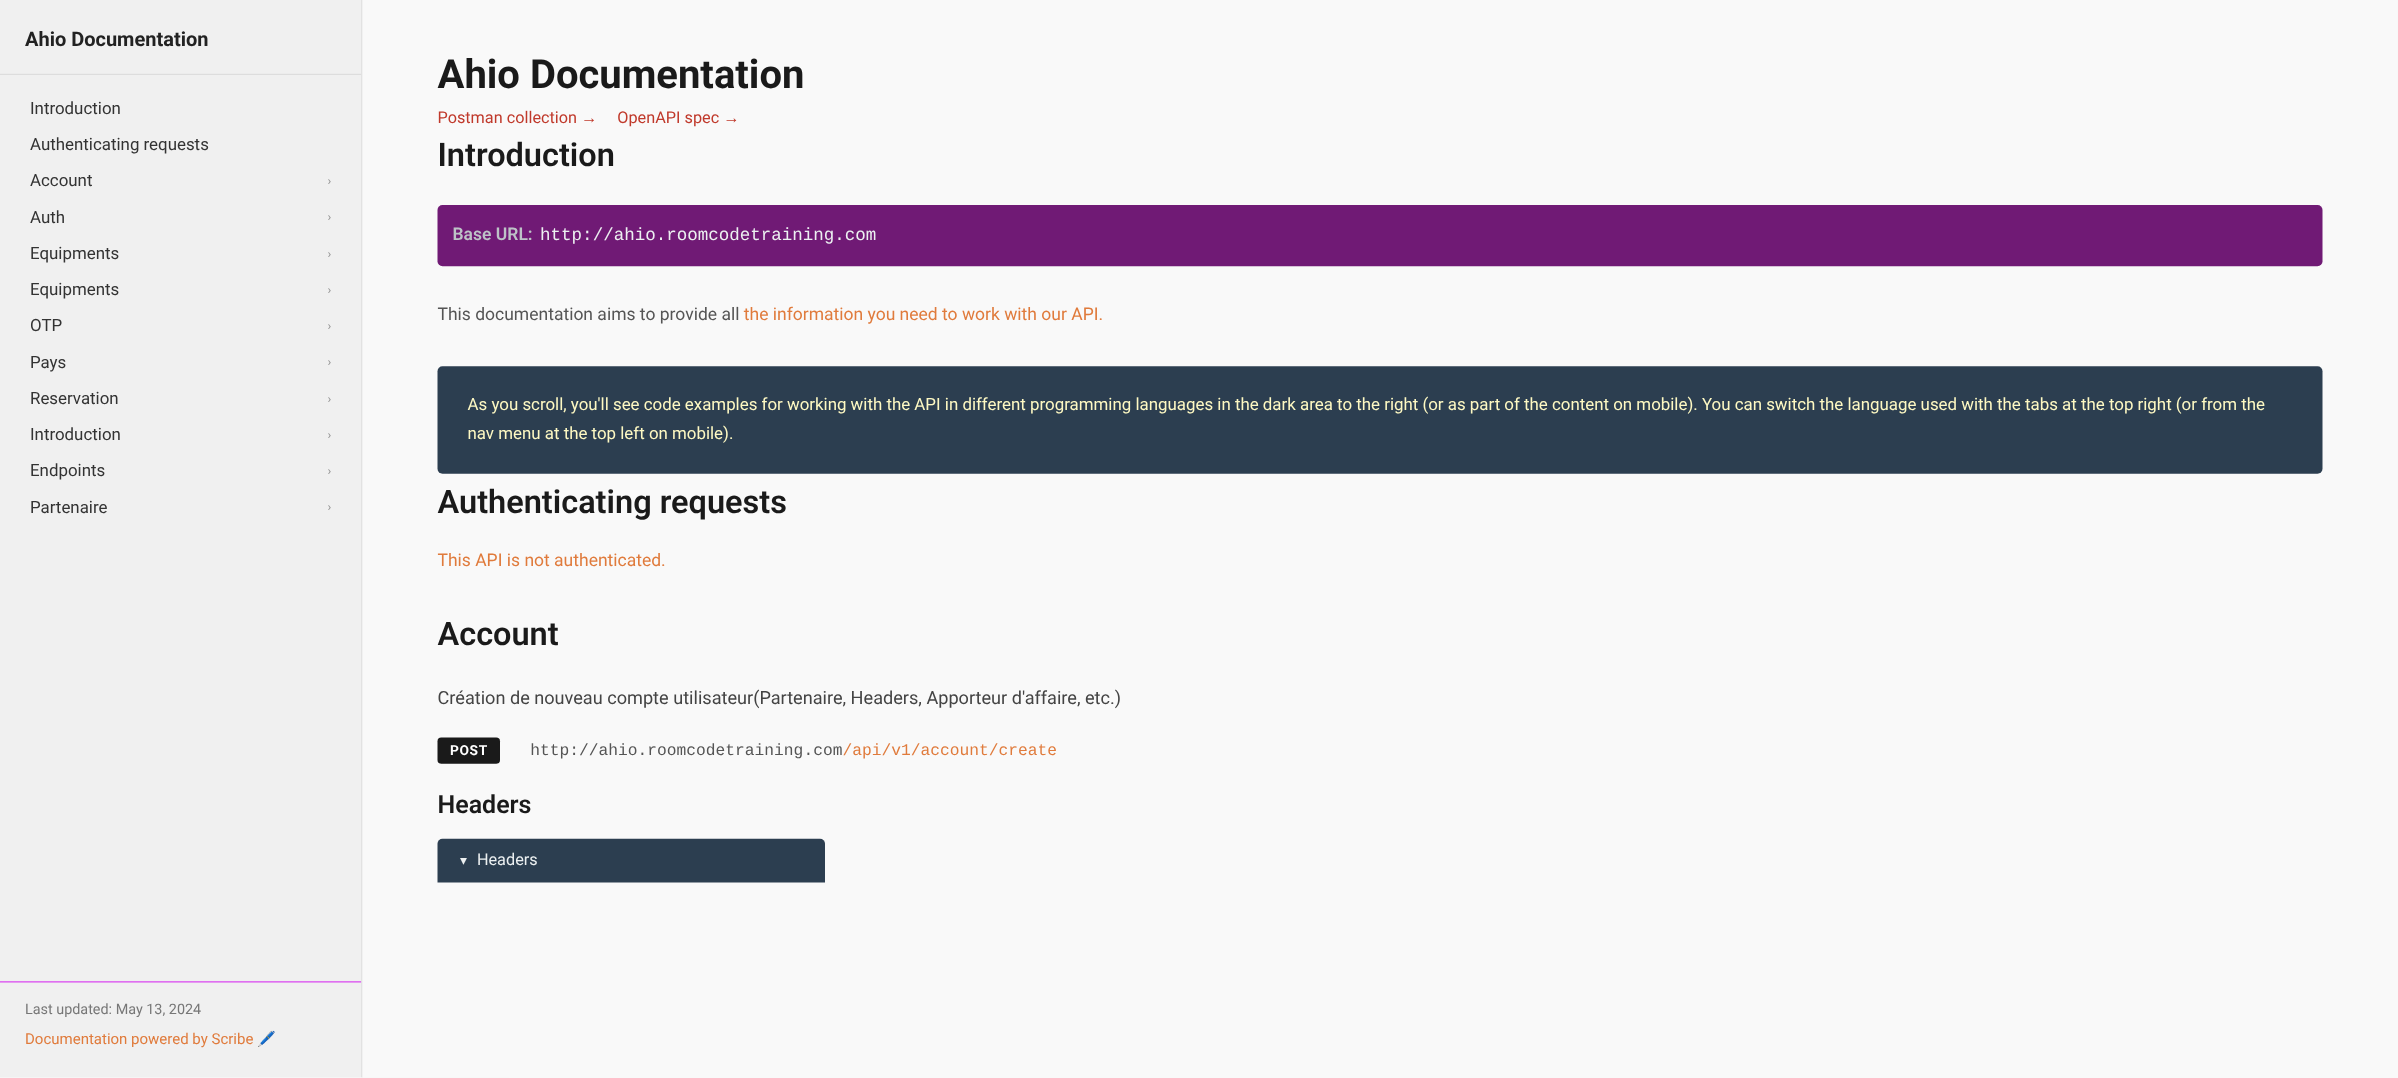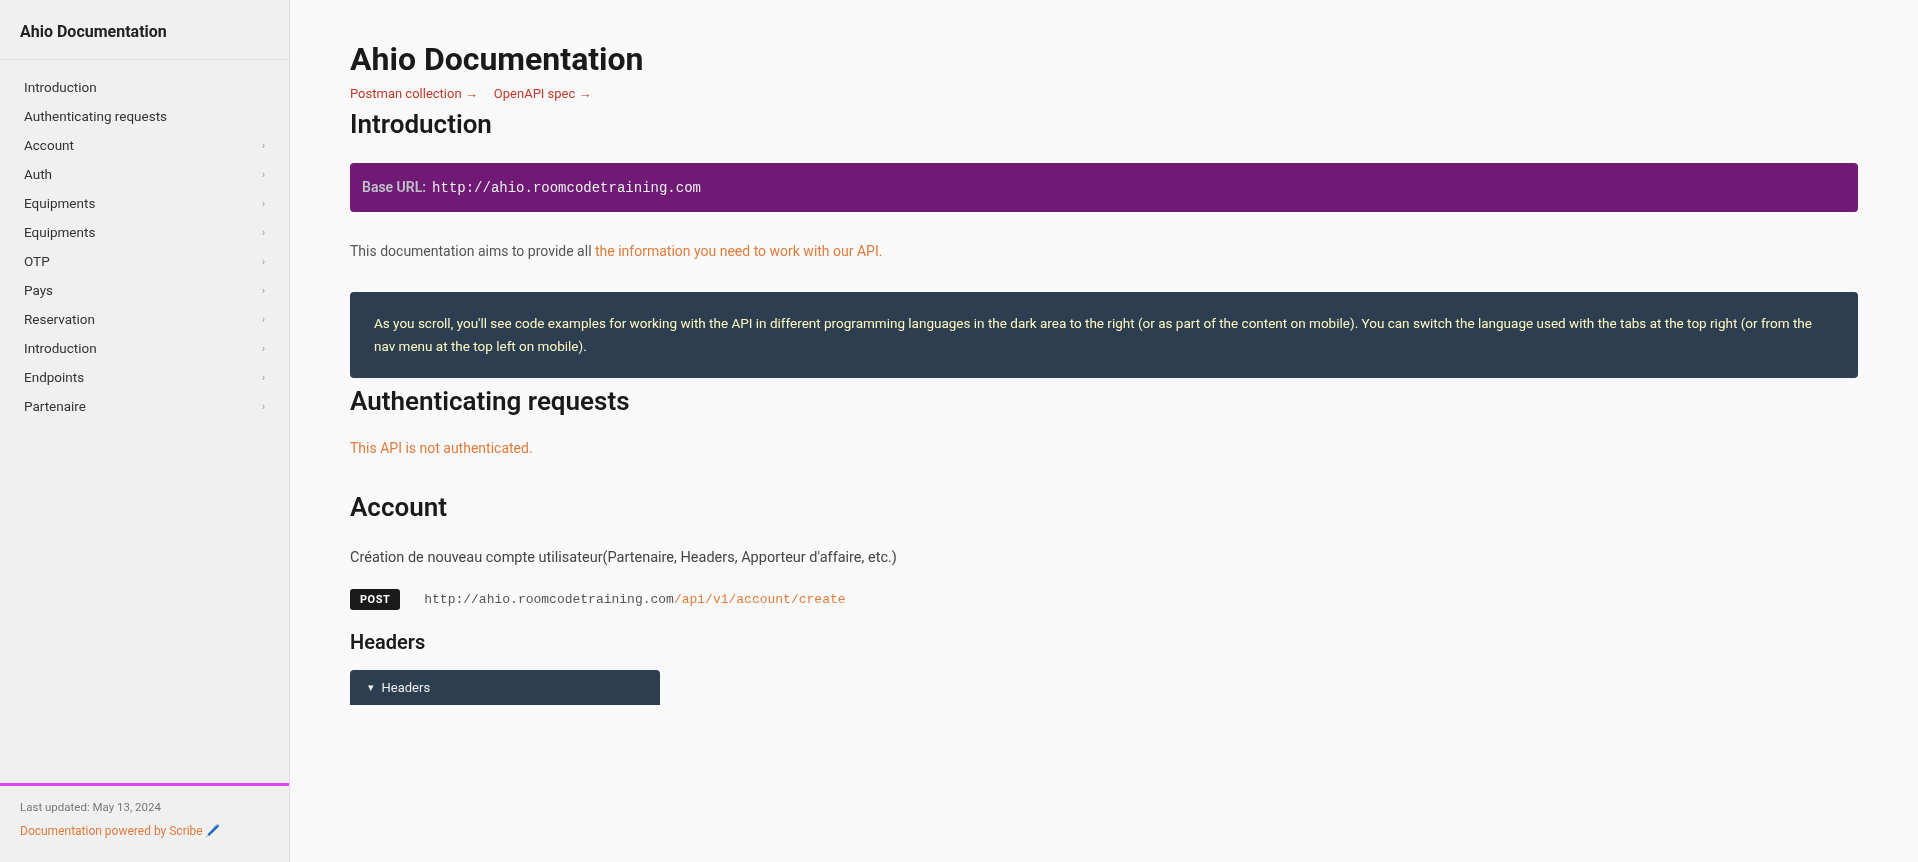--- a/index.html
+++ b/index.html
@@ -44,21 +44,21 @@
       margin: 1px 4px;
     }
 
     .sidebar-item .chevron {
       font-size: 10px;
       color: #999;
     }
 
     .sidebar-footer {
       padding: 14px 20px 4px 20px;
-      border-top: 3px solid #d946ef;
+      border-top: 1px solid #d946ef;
       margin-top: 10px;
     }
 
     .sidebar-last-updated {
       font-size: 11.5px;
       color: #777;
       margin-bottom: 10px;
     }
 
     .sidebar-powered-by {

